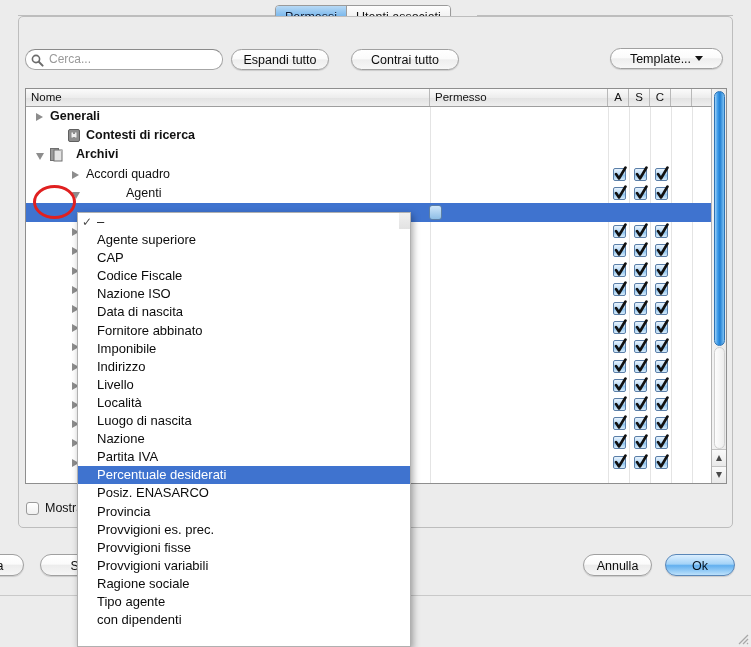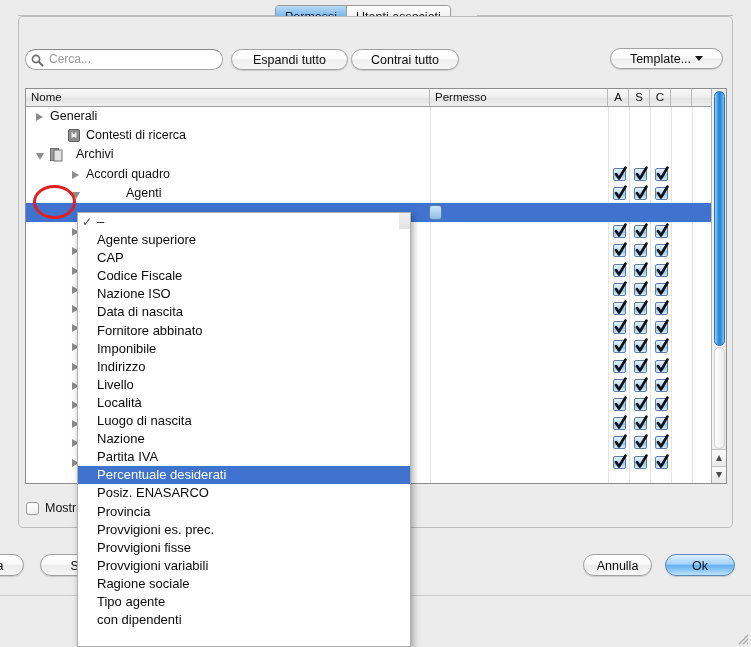--- a/index.html
+++ b/index.html
@@ -91,21 +91,21 @@
     border-radius: 11px;
     background: linear-gradient(to bottom,#ffffff 0%,#fbfbfb 45%,#eeeeee 52%,#f7f7f7 100%);
     box-shadow: 0 1px 1px rgba(0,0,0,.14);
     font-size: 12.5px;
     color: #0d0d0d;
     line-height: 21px;
     text-align: center;
     box-sizing: border-box;
     white-space: nowrap;
   }
-  #btn-espandi { left: 231px; top: 49px; width: 117px; }
+  #btn-espandi { left: 231px; top: 49px; width: 98px; }
   #btn-contrai { left: 351px; top: 49px; width: 108px; }
   #btn-template { left: 610px; top: 48px; width: 113px; }
   #btn-template .caret {
     display:inline-block; margin-left: 4px;
     width: 0; height: 0;
     border-left: 4px solid transparent;
     border-right: 4px solid transparent;
     border-top: 5px solid #141414;
     vertical-align: 2px;
   }
@@ -141,21 +141,21 @@
 
   .row {
     position: absolute; left: 0; width: 100%; height: 19px;
     font-size: 12.5px; color: #111;
     white-space: nowrap;
   }
   .row .label {
     position: absolute; top: 1px;
     line-height: 17px;
   }
-  .row.bold .label { font-weight: normal; }
+  .row.bold .label { font-weight: bold; }
   .row.sel { background: #3f73cf; }
 
   .tri {
     position: absolute; top: 6px;
     width: 0; height: 0;
   }
   .tri.closed {
     border-top: 4.5px solid transparent;
     border-bottom: 4.5px solid transparent;
     border-left: 7px solid #8d8d8d;

